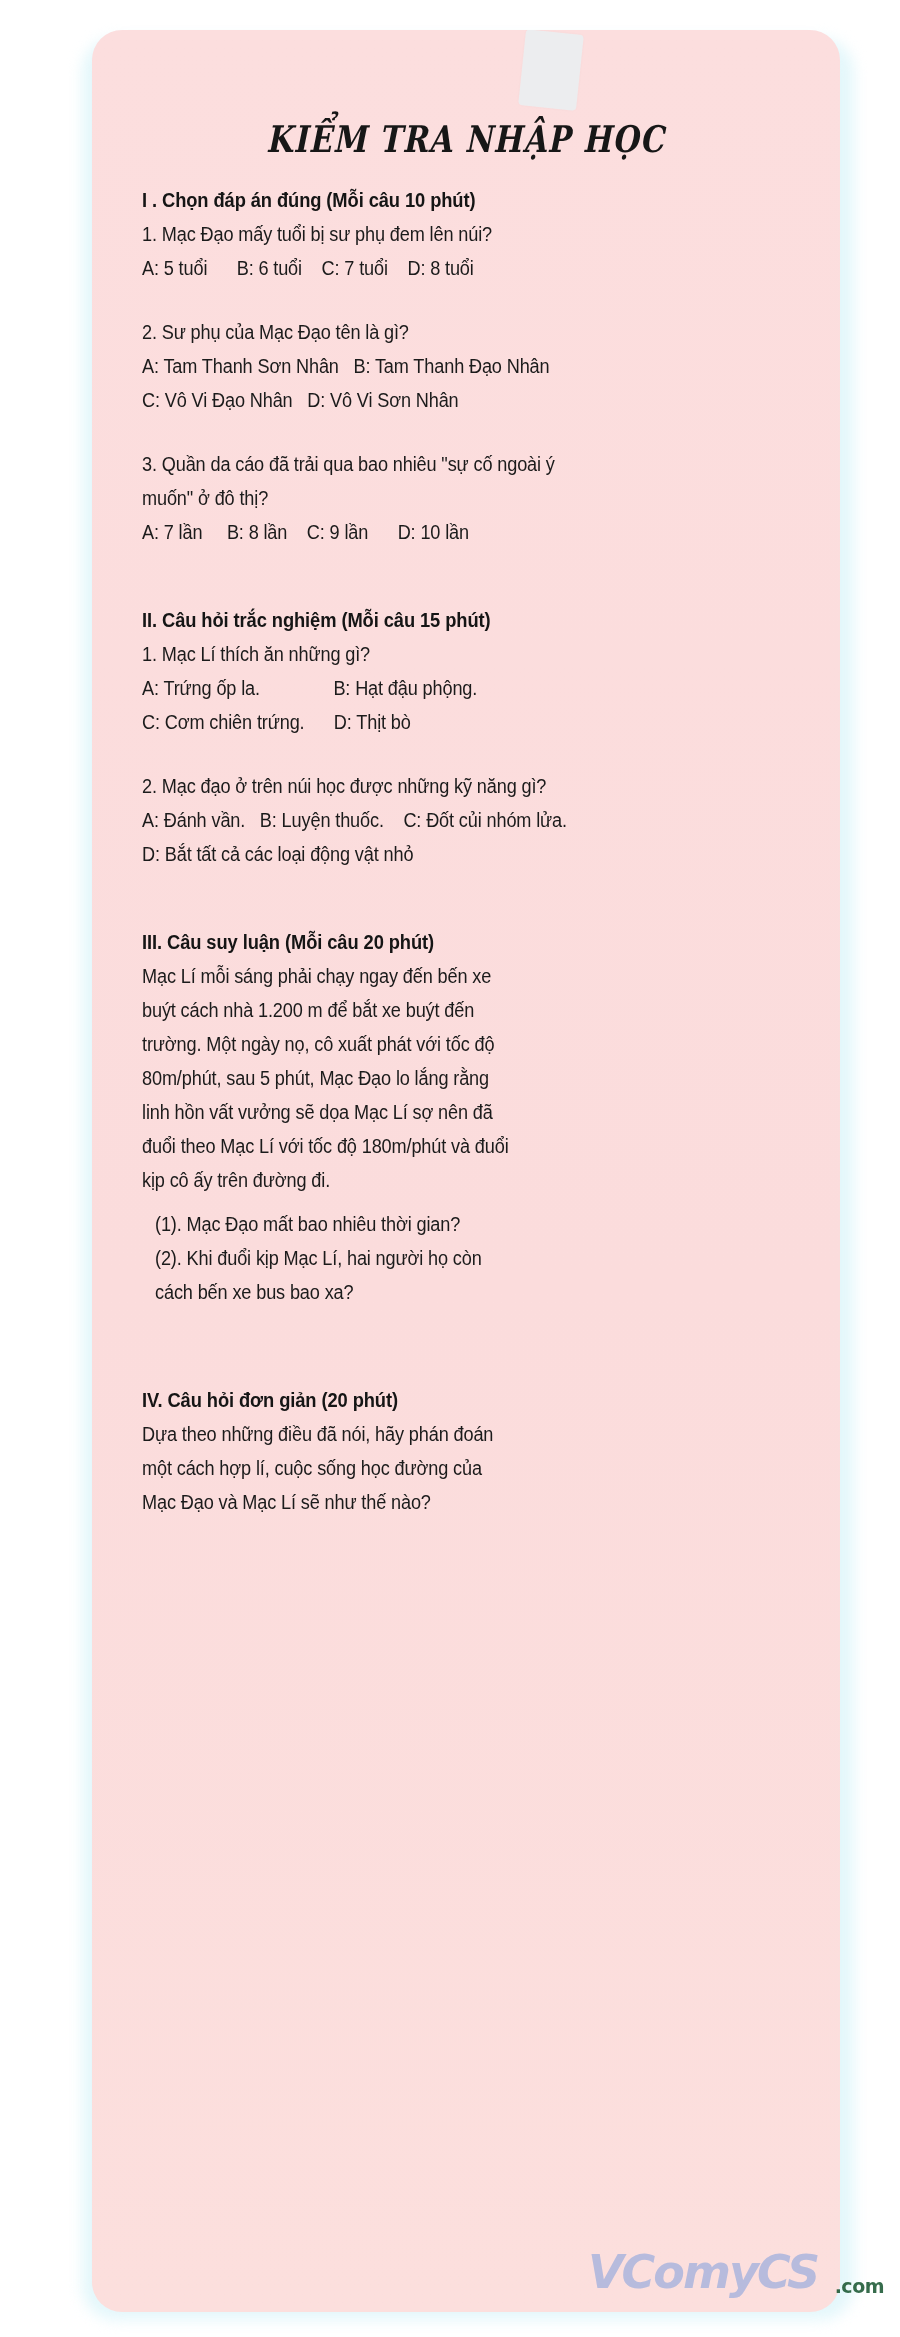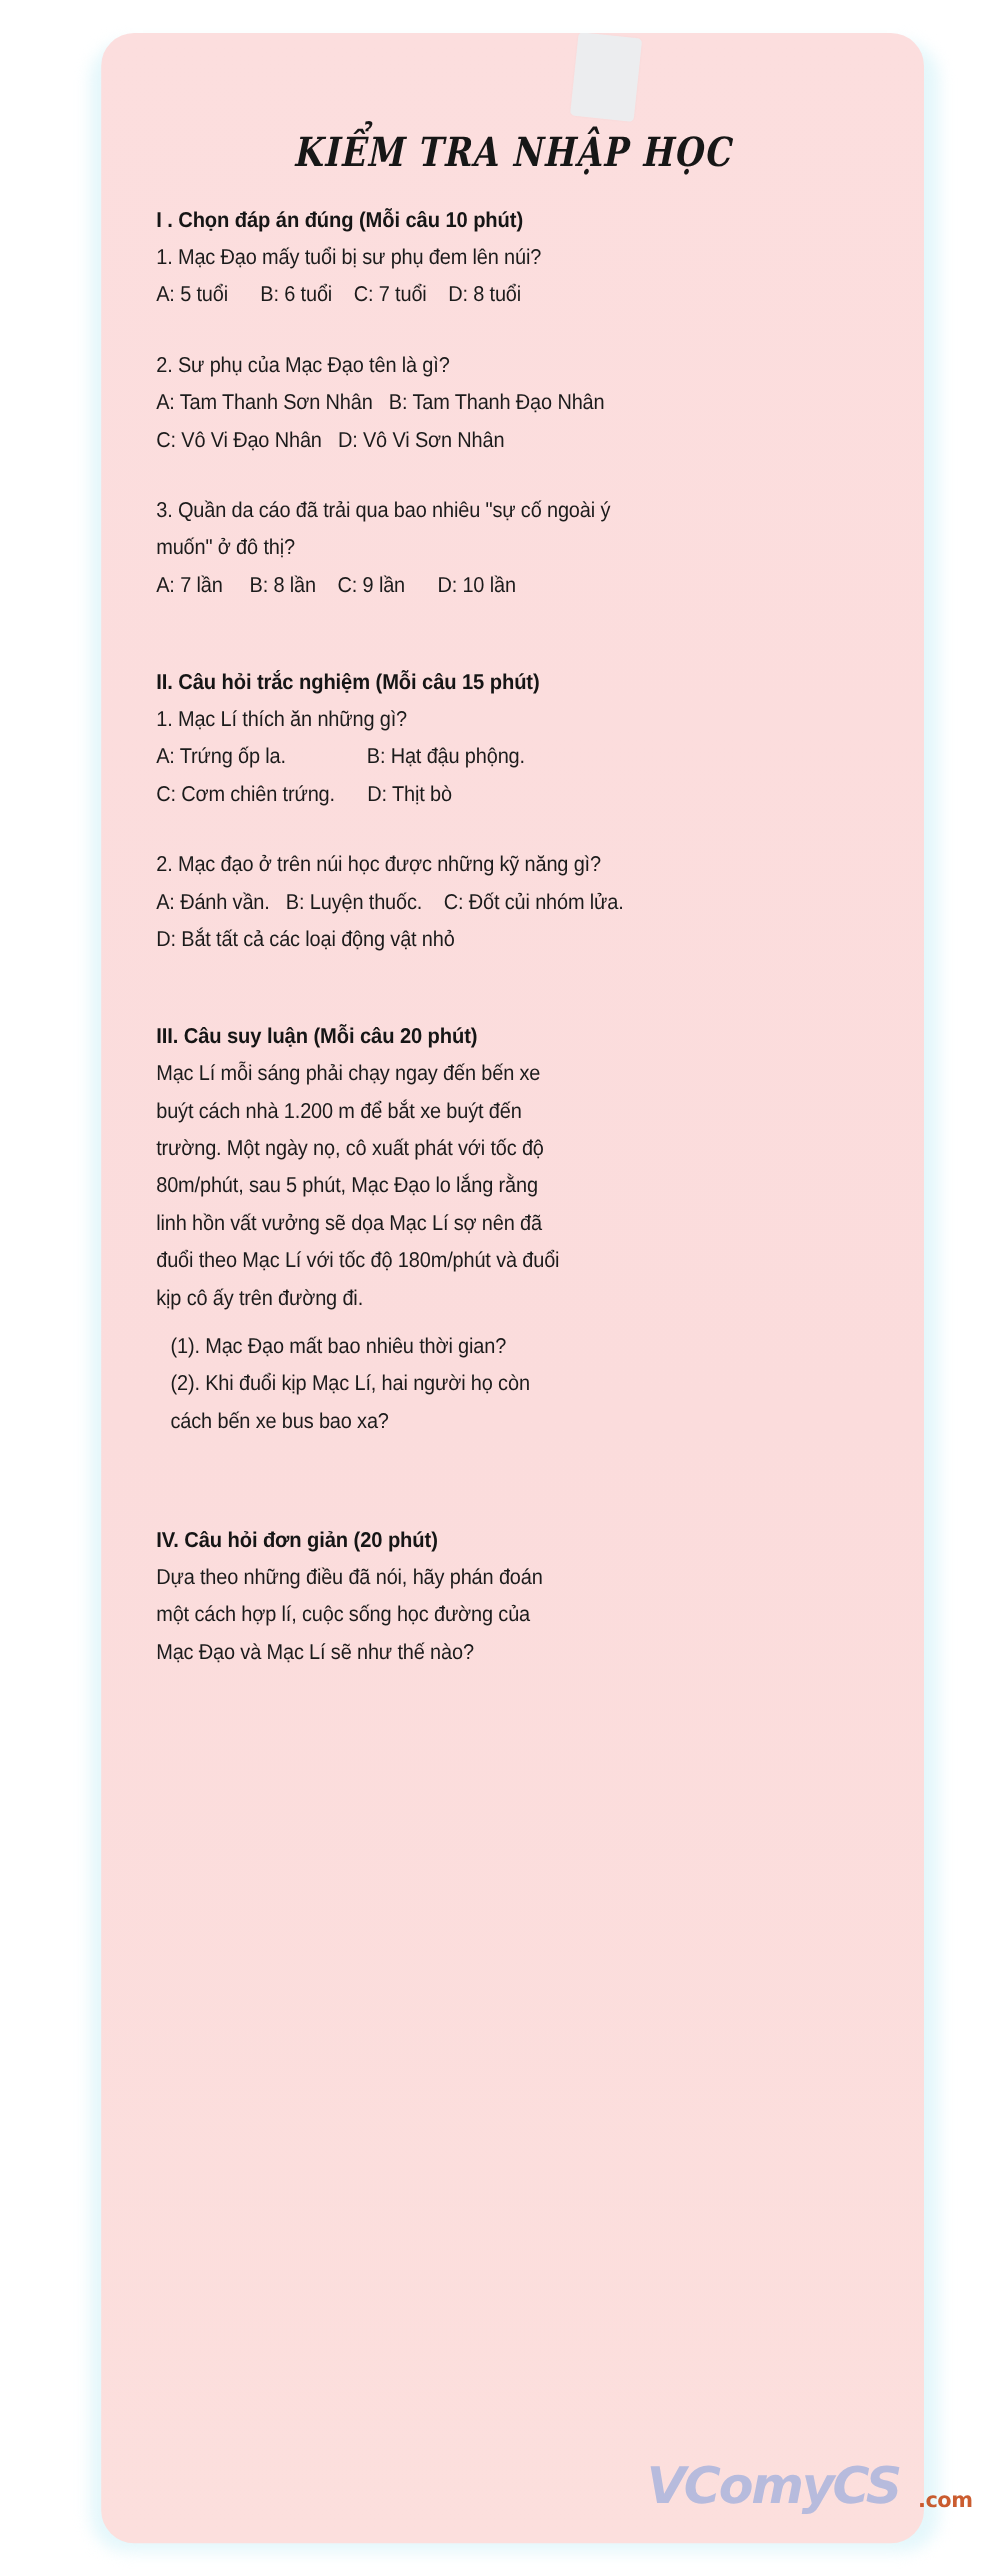--- a/index.html
+++ b/index.html
@@ -116,21 +116,21 @@
   .gap-md { height: 30px; }
   .gap-lg { height: 54px; }
   .gap-xl { height: 74px; }
 
   .indent { padding-left: 14px; }
 
   
   .watermark {
     position: absolute;
     right: 12px;
-    bottom: 41px;
+    bottom: 28px;
     width: 330px;
     height: 72px;
     pointer-events: none;
     margin-top: 22px;
   }
   .wm-text {
     position: absolute;
     left: 30px;
     top: 8px;
     font-family: "DejaVu Sans", sans-serif;
@@ -141,21 +141,21 @@
     color: #a9b4dd;
     opacity: .82;
   }
   .wm-dom {
     position: absolute;
     right: 4px;
     bottom: 12px;
     font-family: "DejaVu Sans", sans-serif;
     font-weight: 700;
     font-size: 19px;
-    color: #c2410c;
+    color: #14532d;
     opacity: .85;
     letter-spacing: -0.5px;
   }
 </style>
 </head>
 <body>
 
 <div id="canvas">
 
   <div class="card-shadow"></div>

